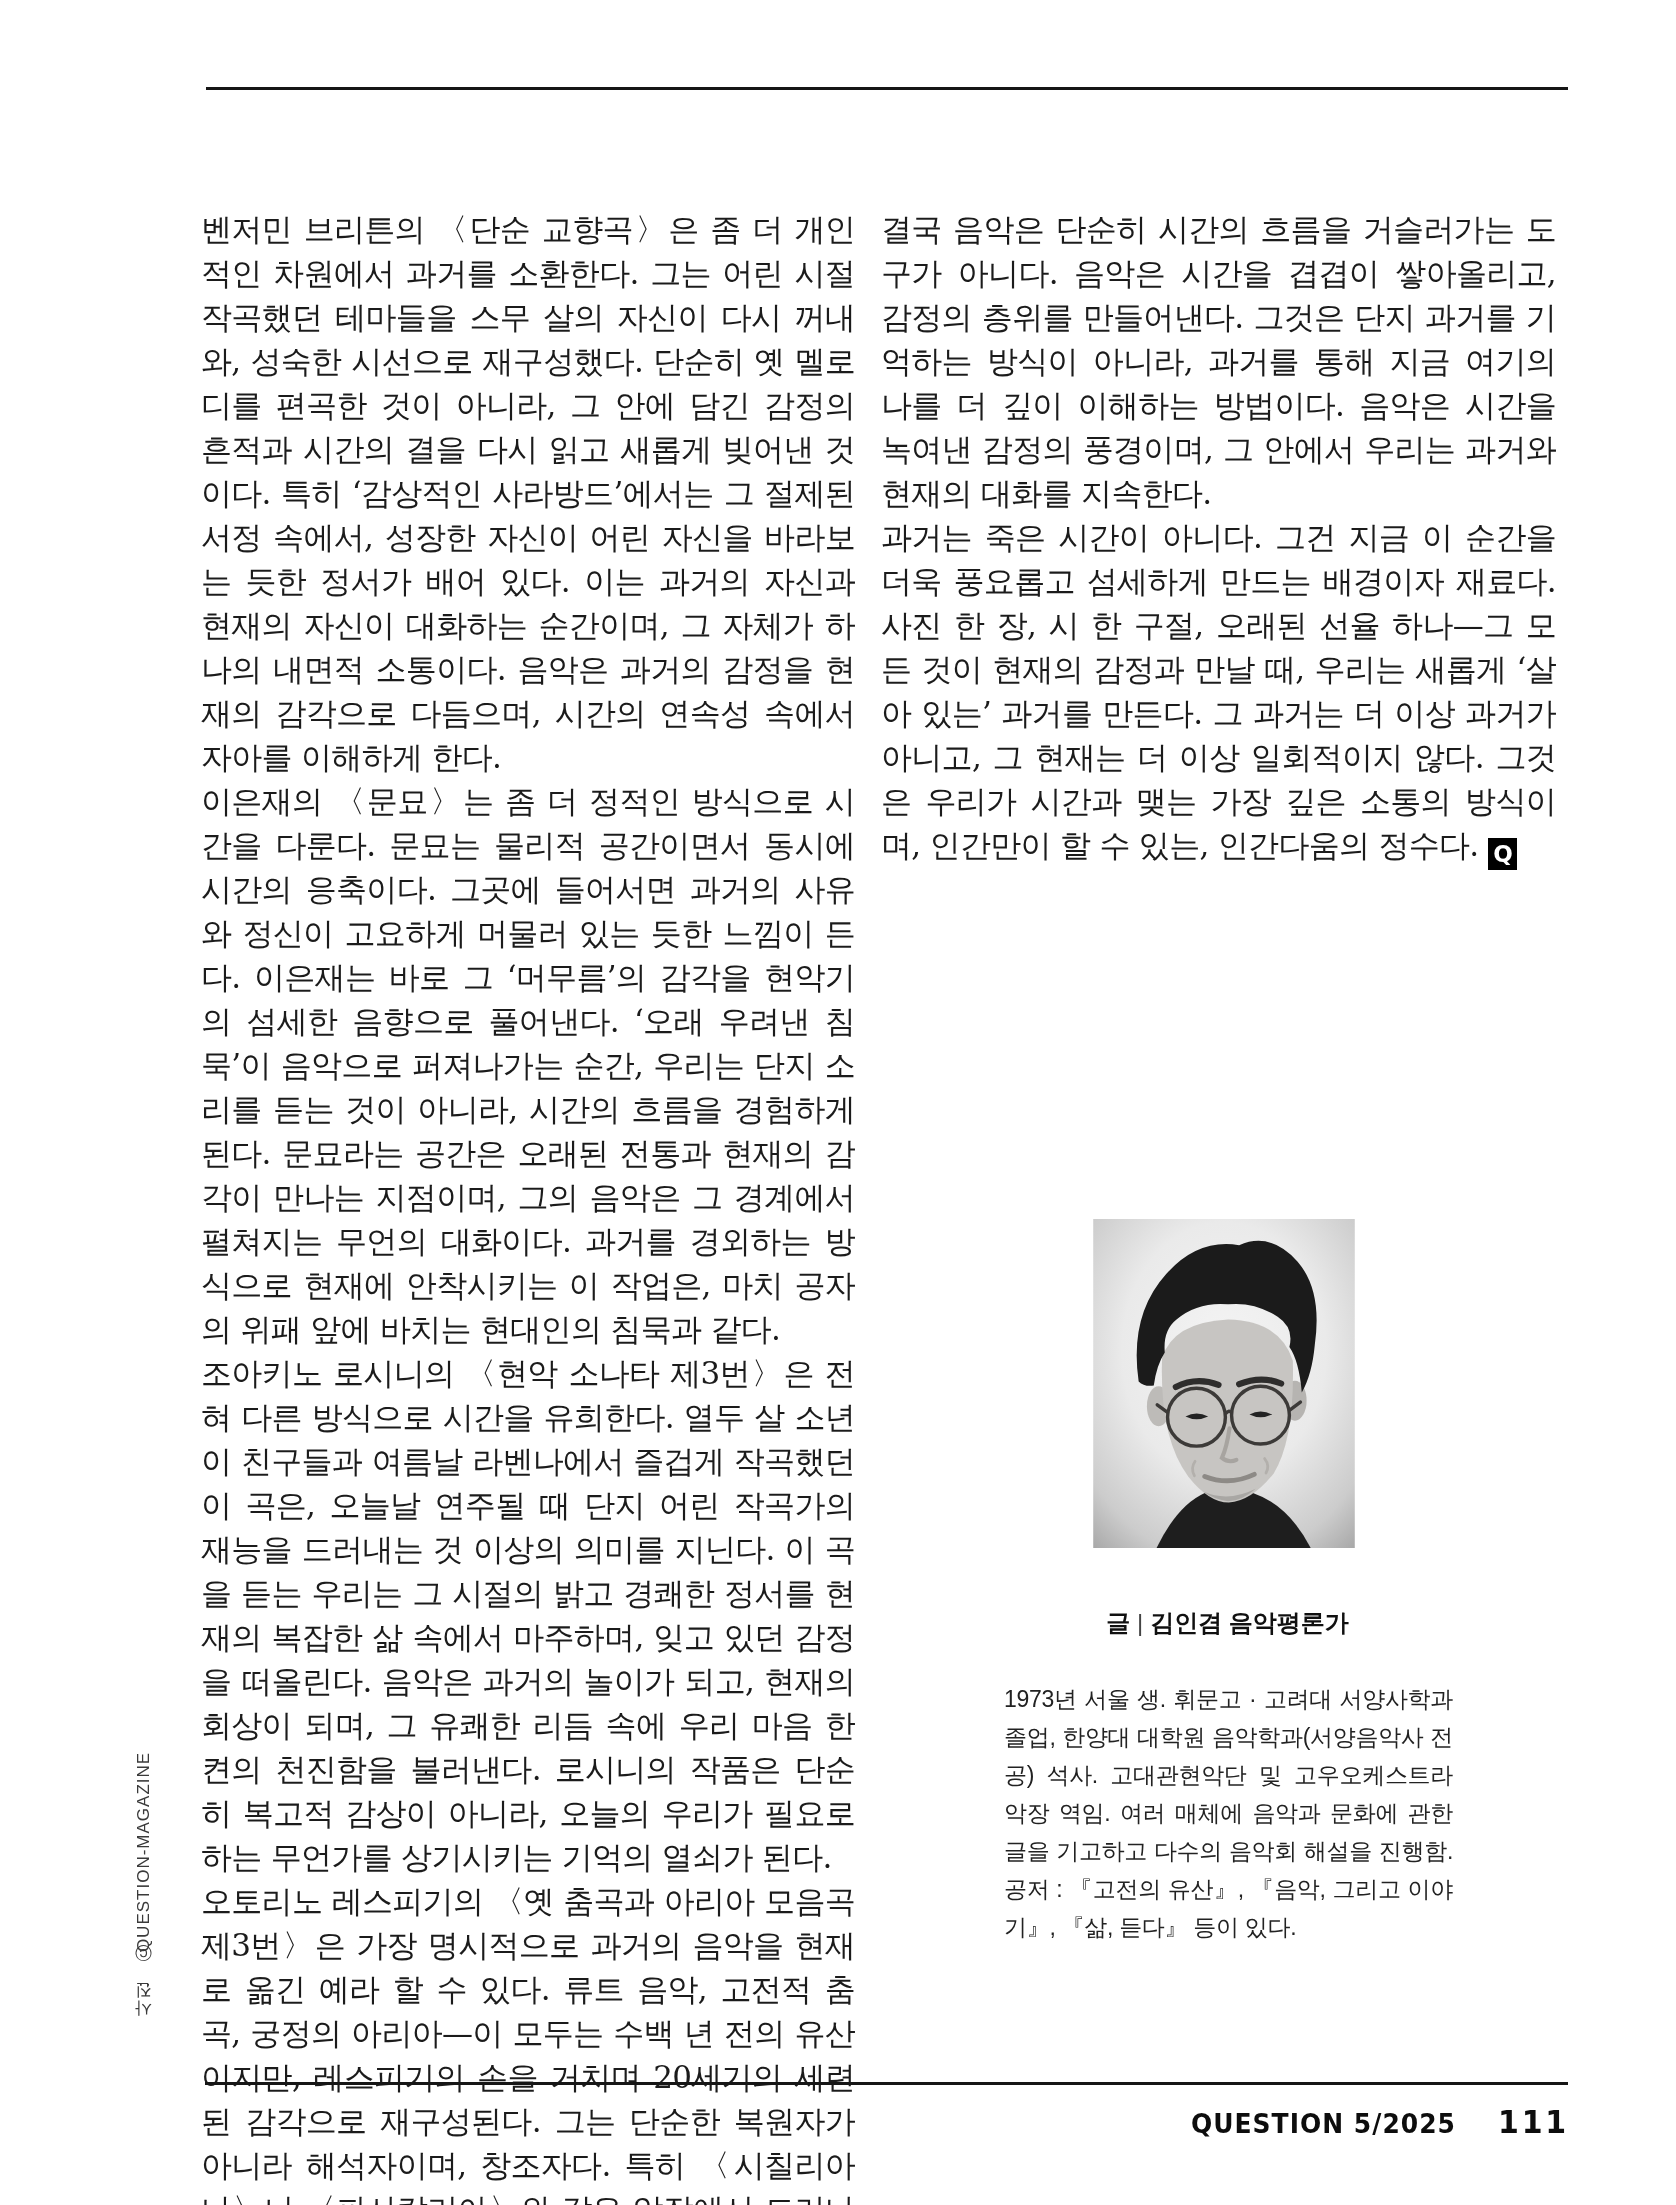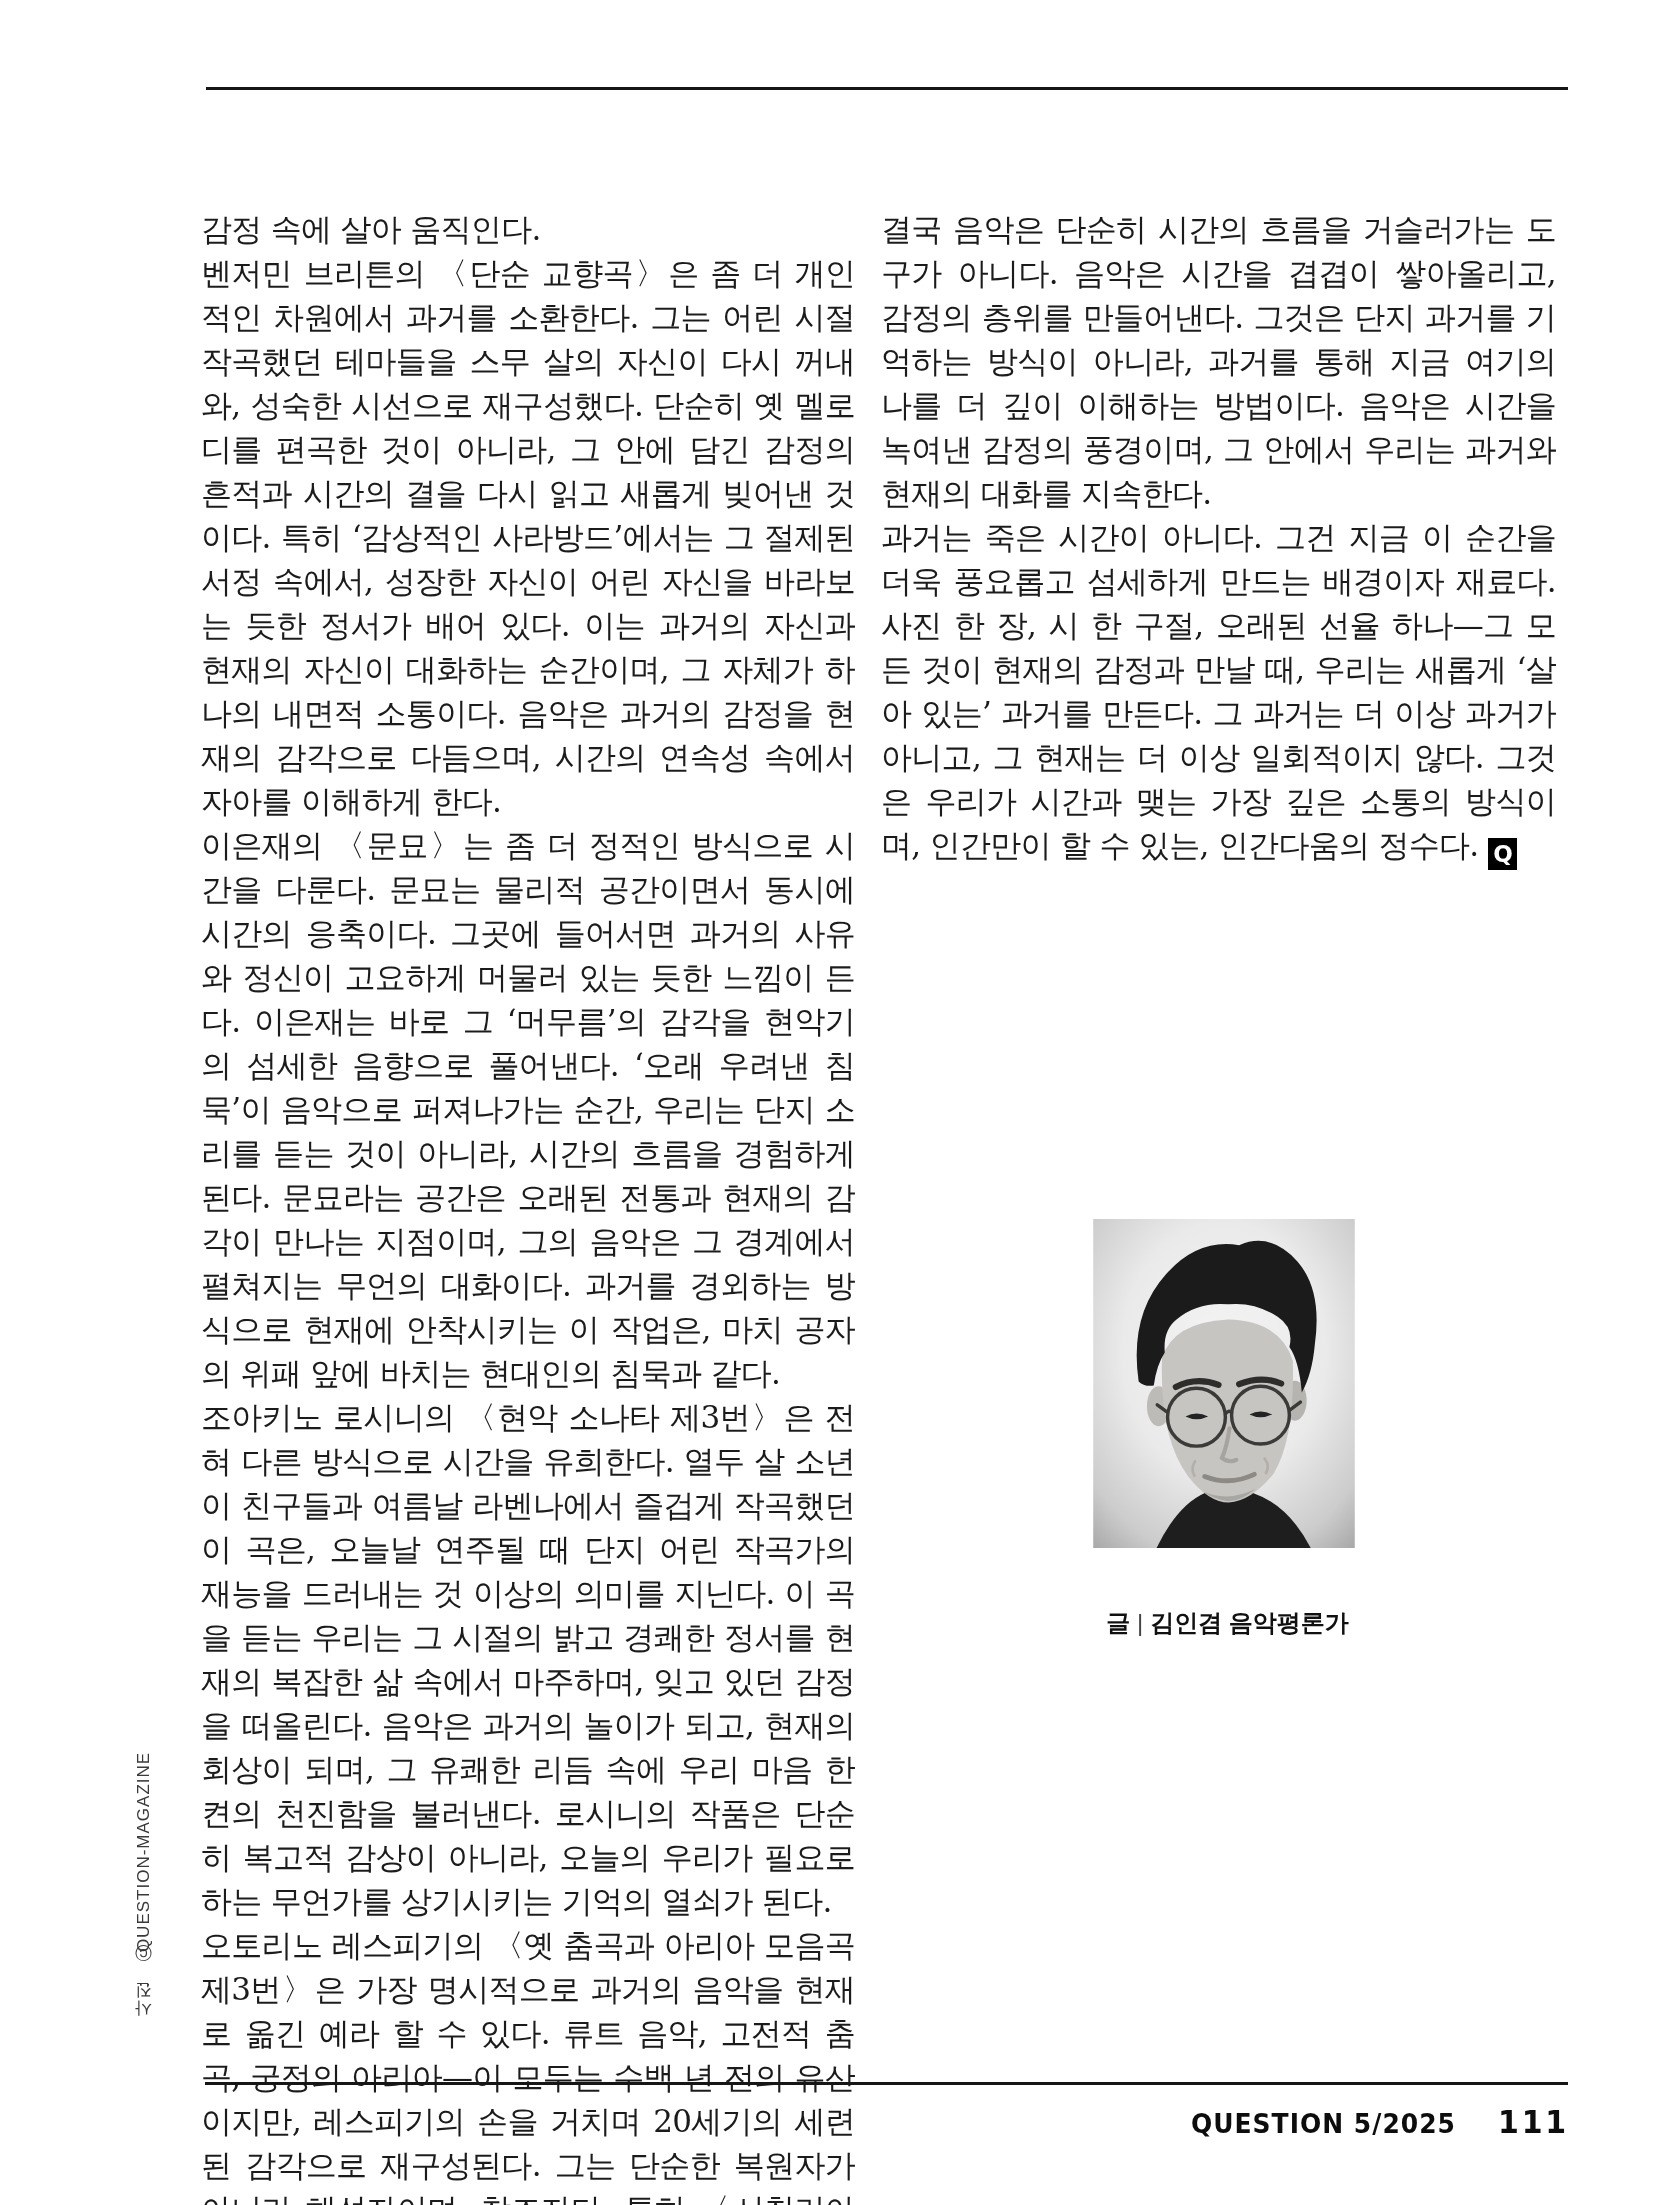--- a/index.html
+++ b/index.html
@@ -61,21 +61,20 @@
   .footer .pageno { font-size:30px; letter-spacing:2.8px; transform:scaleY(1.05); }
 </style>
 </head>
 <body>
 
 <div class="page">
 
   <div class="rule rule-top"></div>
 
   <div class="col col-left">
-    <p>감정 속에 살아 움직인다.</p>
     <p>벤저민 브리튼의 〈단순 교향곡〉은 좀 더 개인적인 차원에서 과거를 소환한다. 그는 어린 시절 작곡했던 테마들을 스무 살의 자신이 다시 꺼내와, 성숙한 시선으로 재구성했다. 단순히 옛 멜로디를 편곡한 것이 아니라, 그 안에 담긴 감정의 흔적과 시간의 결을 다시 읽고 새롭게 빚어낸 것이다. 특히 ‘감상적인 사라방드’에서는 그 절제된 서정 속에서, 성장한 자신이 어린 자신을 바라보는 듯한 정서가 배어 있다. 이는 과거의 자신과 현재의 자신이 대화하는 순간이며, 그 자체가 하나의 내면적 소통이다. 음악은 과거의 감정을 현재의 감각으로 다듬으며, 시간의 연속성 속에서 자아를 이해하게 한다.</p>
     <p>이은재의 〈문묘〉는 좀 더 정적인 방식으로 시간을 다룬다. 문묘는 물리적 공간이면서 동시에 시간의 응축이다. 그곳에 들어서면 과거의 사유와 정신이 고요하게 머물러 있는 듯한 느낌이 든다. 이은재는 바로 그 ‘머무름’의 감각을 현악기의 섬세한 음향으로 풀어낸다. ‘오래 우려낸 침묵’이 음악으로 퍼져나가는 순간, 우리는 단지 소리를 듣는 것이 아니라, 시간의 흐름을 경험하게 된다. 문묘라는 공간은 오래된 전통과 현재의 감각이 만나는 지점이며, 그의 음악은 그 경계에서 펼쳐지는 무언의 대화이다. 과거를 경외하는 방식으로 현재에 안착시키는 이 작업은, 마치 공자의 위패 앞에 바치는 현대인의 침묵과 같다.</p>
     <p>조아키노 로시니의 〈현악 소나타 제3번〉은 전혀 다른 방식으로 시간을 유희한다. 열두 살 소년이 친구들과 여름날 라벤나에서 즐겁게 작곡했던 이 곡은, 오늘날 연주될 때 단지 어린 작곡가의 재능을 드러내는 것 이상의 의미를 지닌다. 이 곡을 듣는 우리는 그 시절의 밝고 경쾌한 정서를 현재의 복잡한 삶 속에서 마주하며, 잊고 있던 감정을 떠올린다. 음악은 과거의 놀이가 되고, 현재의 회상이 되며, 그 유쾌한 리듬 속에 우리 마음 한켠의 천진함을 불러낸다. 로시니의 작품은 단순히 복고적 감상이 아니라, 오늘의 우리가 필요로 하는 무언가를 상기시키는 기억의 열쇠가 된다.</p>
     <p>오토리노 레스피기의 〈옛 춤곡과 아리아 모음곡 제3번〉은 가장 명시적으로 과거의 음악을 현재로 옮긴 예라 할 수 있다. 류트 음악, 고전적 춤곡, 궁정의 아리아—이 모두는 수백 년 전의 유산이지만, 레스피기의 손을 거치며 20세기의 세련된 감각으로 재구성된다. 그는 단순한 복원자가 아니라 해석자이며, 창조자다. 특히 〈시칠리아나〉나 〈파사칼리아〉와 같은 악장에서 드러나는 내성적 서정성과 구조적 절제는, 단순히 옛 선율을 ‘현대화’한 것을 넘어서, 현재의 청자가 감정적으로 ‘연결’될 수 있도록 과거의 음악에 새로운 호흡을 불어넣는다. 우리는 이 곡을 통해 과거의 궁정 무도회를 보는 것이 아니라, 현재 우리의 마음속 정원을 거니는 듯한 정서를 느끼게 된다.</p>
   </div>
 
   <div class="col col-right">
     <p>결국 음악은 단순히 시간의 흐름을 거슬러가는 도구가 아니다. 음악은 시간을 겹겹이 쌓아올리고, 감정의 층위를 만들어낸다. 그것은 단지 과거를 기억하는 방식이 아니라, 과거를 통해 지금 여기의 나를 더 깊이 이해하는 방법이다. 음악은 시간을 녹여낸 감정의 풍경이며, 그 안에서 우리는 과거와 현재의 대화를 지속한다.</p>
     <p><span>과거는 죽은 시간이 아니다. 그건 지금 이 순간을 더욱 풍요롭고 섬세하게 만드는 배경이자 재료다. 사진 한 장, 시 한 구절, 오래된 선율 하나—그 모든 것이 현재의 감정과 만날 때, 우리는 새롭게 ‘살아 있는’ 과거를 만든다. 그 과거는 더 이상 과거가 아니고, 그 현재는 더 이상 일회적이지 않다. 그것은 우리가 시간과 맺는 가장 깊은 소통의 방식이며, 인간만이 할 수 있는, 인간다움의 정수다.</span><span class="endmark">Q</span></p>
   </div>
@@ -119,20 +118,21 @@
     <path d="M162 374 Q198 388 234 371" stroke="#8d8a86" stroke-width="7" fill="none" stroke-linecap="round"></path>
 
     <path d="M148 352 Q141 362 147 373" stroke="#b3b0ac" stroke-width="4" fill="none" stroke-linecap="round"></path>
     <path d="M249 348 Q257 358 251 369" stroke="#b3b0ac" stroke-width="4" fill="none" stroke-linecap="round"></path>
   </svg>
 
   <div class="byline">
     <span>글</span><span class="sep">|</span><span>김인겸 음악평론가</span>
   </div>
 
+  <div class="bio">1973년 서울 생. 휘문고 · 고려대 서양사학과 졸업, 한양대 대학원 음악학과(서양음악사 전공) 석사. 고대관현악단 및 고우오케스트라 악장 역임. 여러 매체에 음악과 문화에 관한 글을 기고하고 다수의 음악회 해설을 진행함. 공저 : 『고전의 유산』, 『음악, 그리고 이야기』, 『삶, 듣다』 등이 있다.</div>
 
   <div class="photo-credit">사진 : ⓒ QUESTION-MAGAZINE</div>
 
   <div class="rule rule-bottom"></div>
 
   <div class="footer">
     <span class="mag">QUESTION 5/2025</span>
     <span class="pageno">111</span>
   </div>
 

